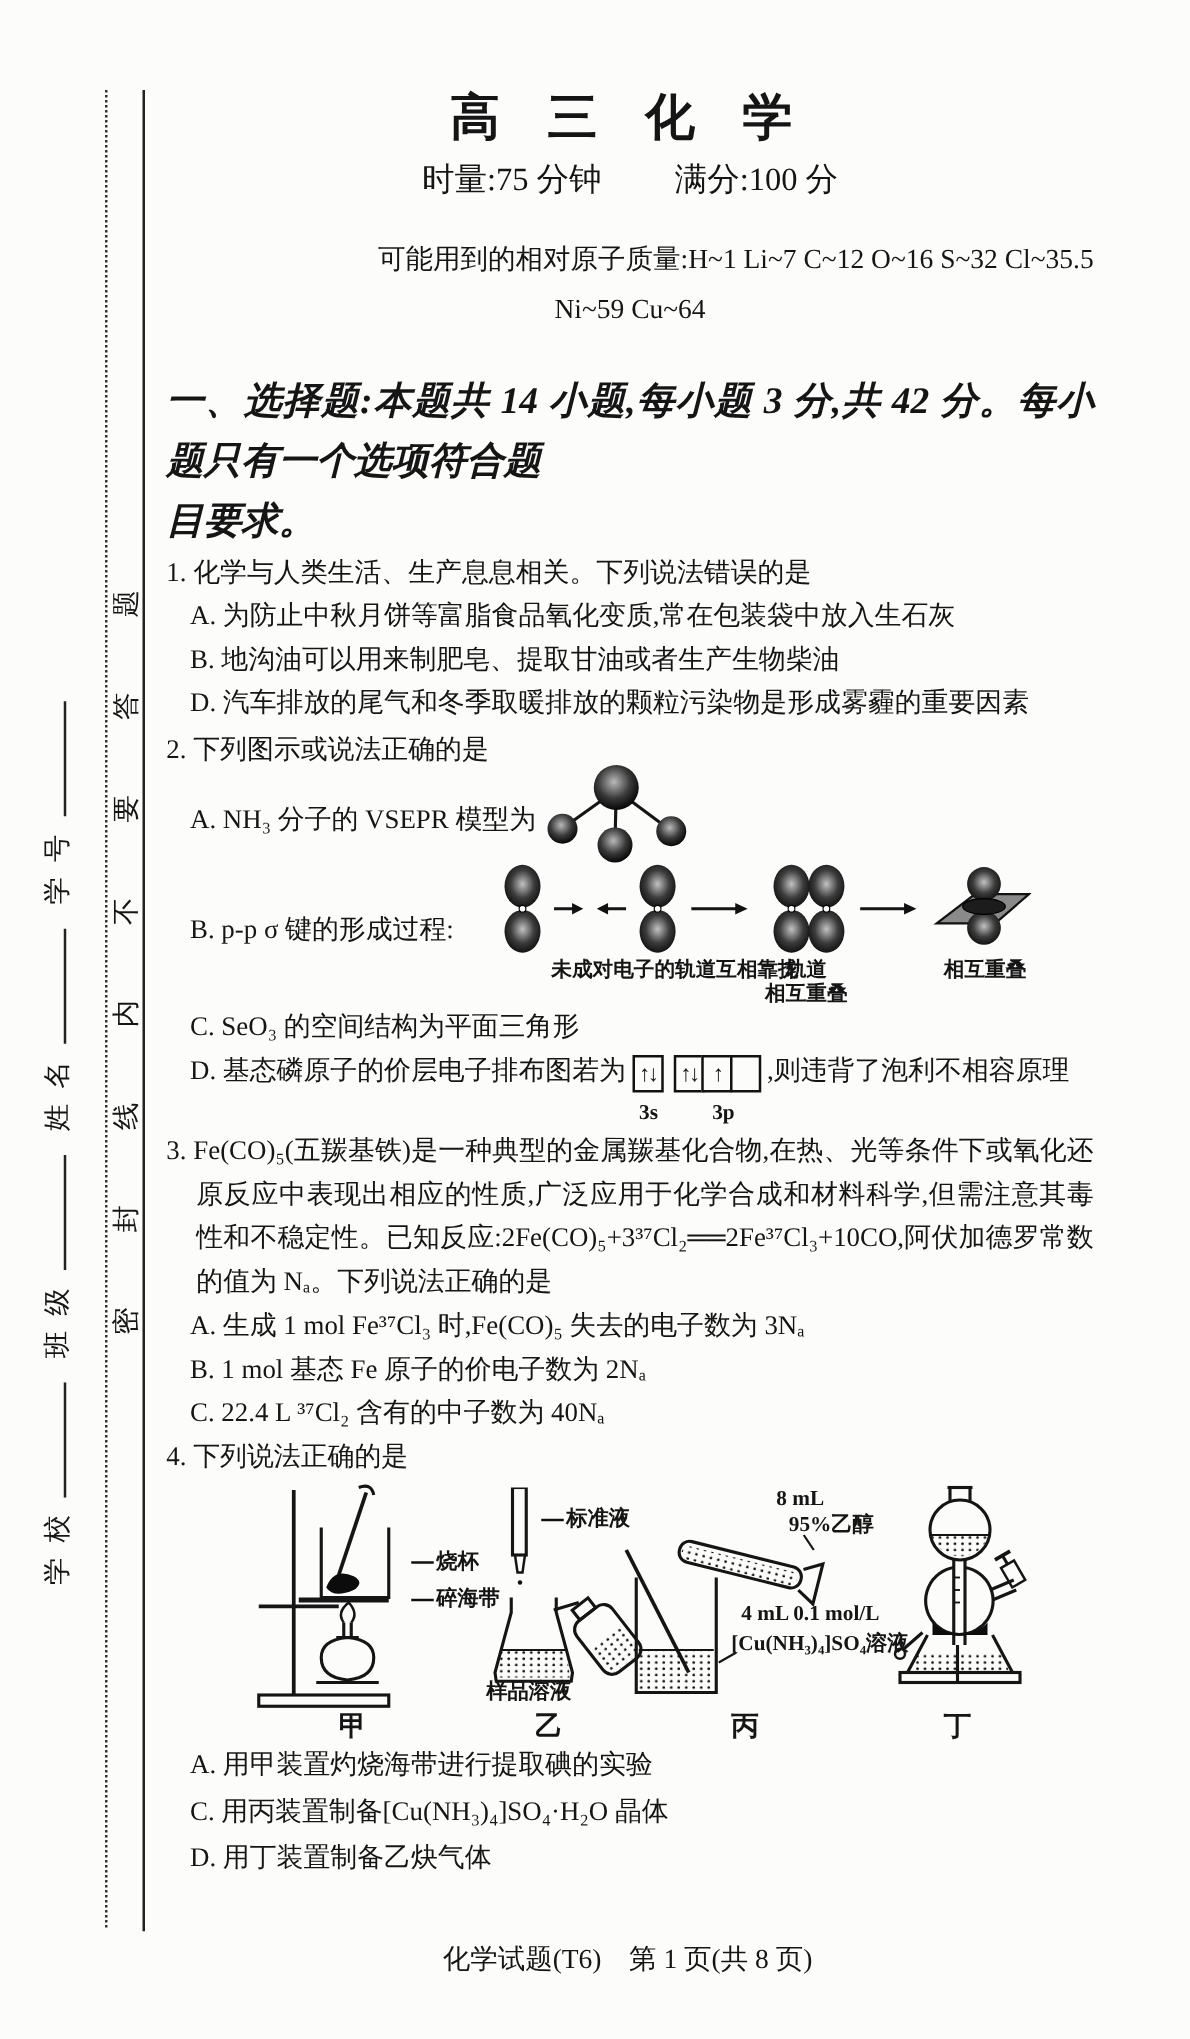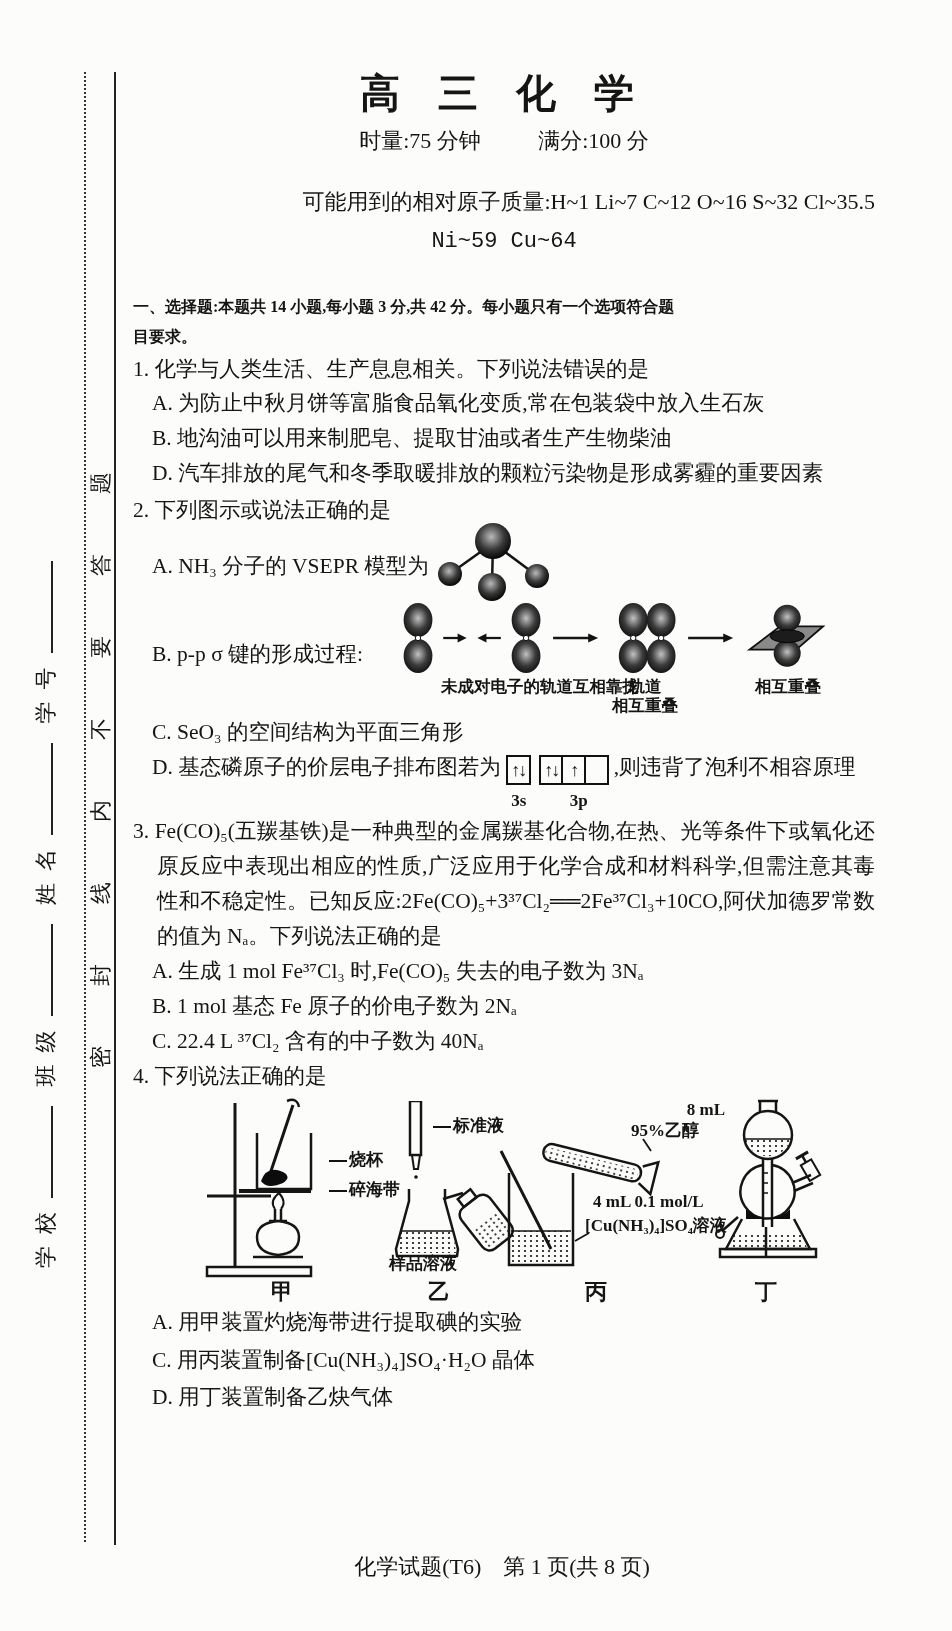--- a/index.html
+++ b/index.html
@@ -10,25 +10,25 @@
   .vline-solid{position:absolute;left:114px;top:72px;height:1473px;border-left:2px solid #222;}
   .rot{position:absolute;transform-origin:0 0;transform:rotate(-90deg);white-space:nowrap;}
   .fields{left:28px;top:1268px;width:1010px;font-size:22px;}
   .fields .lbl{letter-spacing:12px;}
   .blank{display:inline-block;width:92px;height:1.05em;border-bottom:2px solid #222;margin:0 14px 0 2px;}
   .seal{left:86px;top:1068px;width:690px;font-size:22px;letter-spacing:60px;}
   
   .content{position:absolute;left:133px;top:64px;width:742px;}
   .title{margin:0;padding-top:6px;text-align:center;font-size:40px;line-height:48px;
          font-weight:700;letter-spacing:14px;}
-  .subtitle{margin-top:8px;text-align:center;font-size:22px;}
+  .subtitle{margin-top:8px;text-align:center;font-size:26px;}
   .subtitle .gap{display:inline-block;width:52px;}
   .masses{margin-top:30px;text-align:right;font-size:22px;line-height:32px;}
-  .masses2{margin-top:8px;text-align:center;font-size:22px;line-height:32px;font-family:Liberation Mono, monospace;}
-  .sec{margin-top:34px;font-size:16px;line-height:30px;font-weight:700;text-align:justify;}
+  .masses2{margin-top:8px;text-align:center;font-size:22px;line-height:32px;}
+  .sec{margin-top:34px;font-size:30px;line-height:48px;font-weight:700;text-align:justify;font-style:italic;}
   p.q{margin:0;font-size:21.5px;line-height:34px;}
   p.opt{margin:0 12px 0 19px;font-size:21.5px;line-height:35px;}
   .hang{padding-left:24px;text-indent:-24px;text-align:justify;}
   .hang2{padding-left:28px;text-indent:-28px;}
   
   .row{position:relative;}
   .rowA{height:72px;}
   .rowA .atext{position:absolute;left:19px;top:24px;font-size:21.5px;}
   .rowA svg{position:absolute;left:300px;top:-4px;}
   .rowB{height:116px;}
@@ -225,21 +225,21 @@
             <rect class="ln" x="96" y="86" width="16" height="10" stroke-width="2.5"></rect>
             <rect x="88" y="120" width="32" height="26" rx="6" fill="url(#dots)"></rect>
           </g>
           <line class="ln" x1="82" y1="92" x2="62" y2="98" stroke-width="2.5"></line>
         </svg>
         <span class="aplab" style="left:52px;top:14px"><span class="lead"></span><span>标准液</span></span>
         <span class="aplab" style="left:8px;top:152px">样品溶液</span>
       </div>
 
       <div class="grp" style="left:360px;top:2px;width:250px;height:198px">
-        <span class="aplab" style="left:112px;top:0;width:120px;text-align:right">8 mL</span>
+        <span class="aplab" style="left:128px;top:0;width:120px;text-align:left">8 mL</span>
         <span class="aplab" style="left:112px;top:21px;width:120px;text-align:center">95%乙醇</span>
         <svg width="250" height="180" viewBox="0 0 250 180" style="position:absolute;left:0;top:0">
 
           <g transform="rotate(14 110 70)">
             <rect class="ln" x="48" y="58" width="100" height="17" rx="8" stroke-width="2.5"></rect>
             <polyline class="ln" points="148,58 162,50 162,83 148,75" stroke-width="2.5"></polyline>
             <rect x="50" y="62" width="95" height="11" rx="5" fill="url(#dots)"></rect>
           </g>
           <line class="ln" x1="158" y1="52" x2="150" y2="40" stroke-width="1.8"></line>
 

